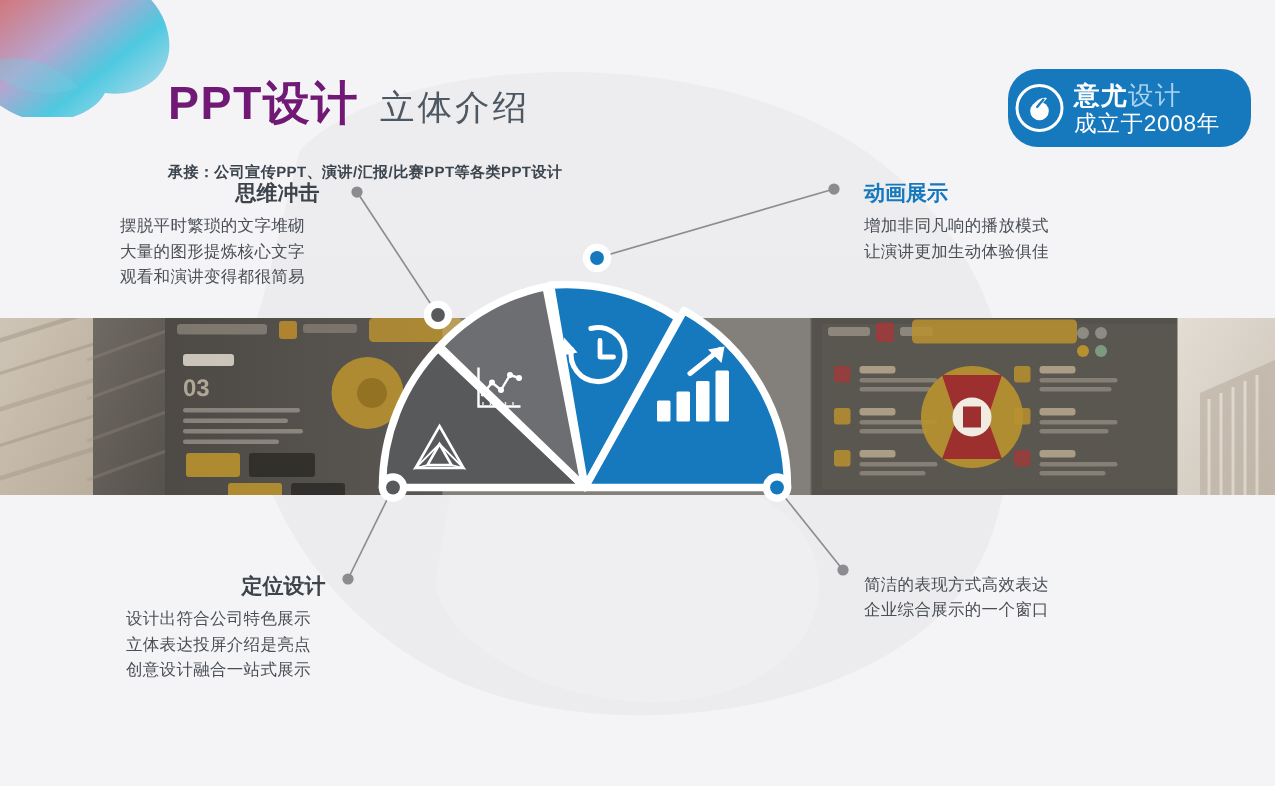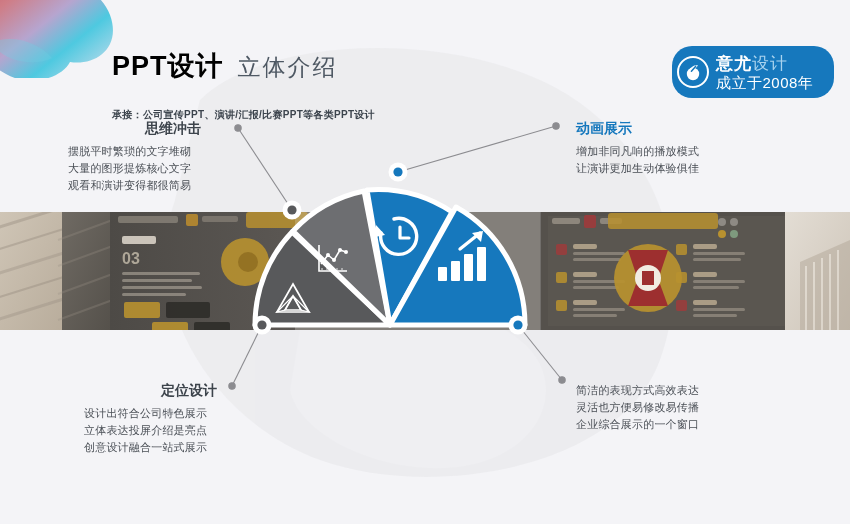--- a/index.html
+++ b/index.html
@@ -15,21 +15,21 @@
   
   .bg-svg { position:absolute; left:0; top:0; width:850px; height:524px; }
 
   
   .header { position:absolute; left:0; top:0; width:850px; height:112px; }
   .title-row {
     position:absolute; left:112px; top:48px;
     display:flex; align-items:baseline; gap:14px;
   }
   .title-main {
-    font-size:27px; font-weight:bold; color:#000000; letter-spacing:1px;
+    font-size:31px; font-weight:bold; color:#701a75; letter-spacing:1px;
     text-shadow:0 1px 0 rgba(255,255,255,.6);
   }
   .title-sub { font-size:23px; color:#4e5863; letter-spacing:2px; }
   .title-desc {
     position:absolute; left:112px; top:84px;
     font-size:10px; color:#3c444d; letter-spacing:.3px; font-weight:bold;margin-top:24px;
   }
 
   
   .logo-badge {
@@ -49,21 +49,21 @@
 
   
   .tblock { position:absolute; width:210px; }
   .tblock .t-head { font-size:14px; font-weight:bold; margin-bottom:6px; line-height:1.2; }
   .tblock .t-line { font-size:11px; color:#4a4f56; line-height:1.55; letter-spacing:.2px; }
   .tblock.right .t-head { color:#1678bd; }
   .tblock.left  .t-head { color:#3d444c; }
   .tblock.left { text-align:left; }
   .tblock.left .t-head { text-align:center; }
 
-  #tb-siwei   { left:68px;  top:120px; }
+  #tb-siwei   { left:80px;  top:120px; }
   #tb-dingwei { left:84px;  top:382px; }
   #tb-donghua { left:576px; top:120px; }
   #tb-xuanchuan { left:576px; top:382px; }
 </style>
 </head>
 <body>
 
 <div id="stage">
 
   <svg class="bg-svg" viewBox="0 0 850 524" xmlns="http://www.w3.org/2000/svg">
@@ -371,17 +371,16 @@
 
   <div class="tblock left" id="tb-dingwei">
     <div class="t-head">定位设计</div>
     <div class="t-line">设计出符合公司特色展示</div>
     <div class="t-line">立体表达投屏介绍是亮点</div>
     <div class="t-line">创意设计融合一站式展示</div>
   </div>
 
   <div class="tblock right" id="tb-xuanchuan">
     <div class="t-line">简洁的表现方式高效表达</div>
-    <div class="t-line">灵活也方便易修改易传播</div>
     <div class="t-line">企业综合展示的一个窗口</div>
   </div>
 
 </div>
 
 </body></html>

